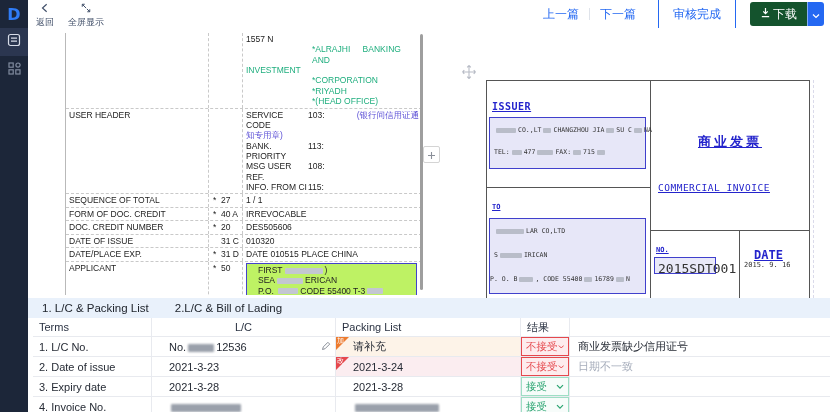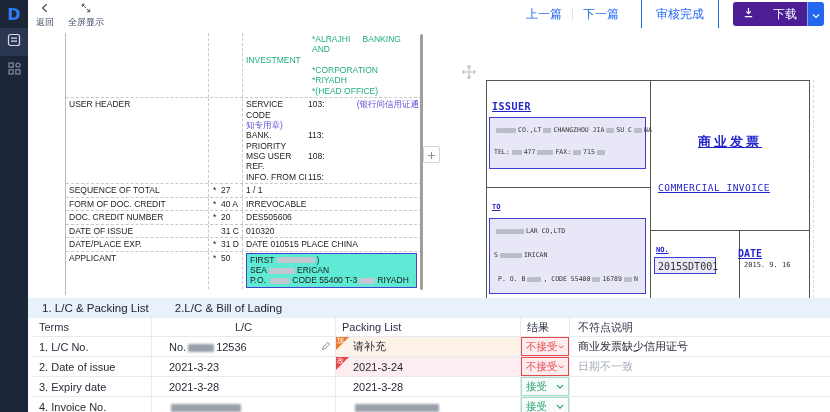--- a/index.html
+++ b/index.html
@@ -17,21 +17,21 @@
   .topbar{position:absolute;left:28px;top:0;width:802px;height:28px;background:#fff;
           border-bottom:1px solid #f0f2f5;display:flex;align-items:center;justify-content:space-between;}
   .tb-left{display:flex;align-items:flex-start;gap:14px;padding-left:8px;}
   .tb-item{display:flex;flex-direction:column;align-items:center;gap:1px;font-size:9px;color:#42506a;cursor:pointer;padding-top:3px;}
   .tb-right{display:flex;align-items:center;gap:10px;padding-right:6px;}
   .tb-link{color:#2468f2;font-size:12px;cursor:pointer;text-decoration:none;}
   .vdiv{width:1px;height:12px;background:#dfe3ea;}
   .btn-outline{margin-left:12px;height:34px;padding:0 14px;background:#fff;border:1px solid #2468f2;
                border-radius:3px;color:#2468f2;font-size:12px;cursor:pointer;font-family:inherit;}
   .btn-split{margin-left:4px;display:flex;height:24px;border-radius:3px;overflow:hidden;}
-  .btn-main{display:flex;align-items:center;gap:19px;background:#4c1d95;color:#fff;font-size:12px;
+  .btn-main{display:flex;align-items:center;gap:2px;background:#14532d;color:#fff;font-size:12px;
             padding:0 10px;cursor:pointer;}
   .btn-caret{display:flex;align-items:center;justify-content:center;width:16px;background:#2468f2;
              border-left:1px solid rgba(255,255,255,.45);cursor:pointer;}
 
   
   .doc-area{position:absolute;left:28px;top:28px;width:802px;height:270px;background:#fff;overflow:hidden;}
 
   
   .swift{position:absolute;left:37px;top:5px;width:356px;height:262px;border-left:1px solid #b9b9b9;
          font-size:8.5px;line-height:1.22;color:#222;overflow:hidden;}
@@ -43,21 +43,21 @@
   .sc-val{padding:1px 3px;}
   .srow-s{height:12.5px;overflow:hidden;}
   .grn{color:#1fae7e;}
   .ppl{color:#5b4fd6;}
   .ind{margin-left:66px;}
   .just{word-spacing:10px;}
   .kv{display:flex;}
   .kv .k{width:62px;}
   .kv .c{width:26px;}
   .kv .ppl{margin-left:auto;}
-  .hl{background:#5eead4;border:1.6px solid #4343cb;padding:1px 3px;margin:0 2px 0 0;}
+  .hl{background:#bef264;border:1.6px solid #4343cb;padding:1px 11px;margin:0 2px 0 0;}
   .blur{display:inline-block;height:6px;min-width:8px;background:#c3c7d1;border-radius:1px;
         margin:0 2px;vertical-align:middle;filter:blur(.6px);}
   .vscroll{position:absolute;left:392px;top:6px;width:3px;height:256px;background:#9e9e9e;border-radius:2px;}
   .plus-btn{position:absolute;left:395px;top:118px;width:15px;height:15px;background:#fff;
             border:1px solid #d4d4d4;border-radius:2px;display:flex;align-items:center;justify-content:center;cursor:pointer;}
 
   
   .drag-handle{position:absolute;left:433px;top:36px;width:16px;height:16px;color:#b8bcc6;cursor:move;}
   .invoice{position:absolute;left:458px;top:52px;width:322px;height:400px;
            border:1px solid #555;border-bottom:none;
@@ -67,30 +67,30 @@
   .issuer-lbl{position:absolute;left:5px;top:20px;font-size:10px;letter-spacing:.5px;}
   .inv-box{position:absolute;background:#e7e7f8;border:1.6px solid #4040cc;font-size:6.5px;}
   .issuer-box{left:2px;top:36px;width:155px;height:50px;}
   .issuer-box .ln1{position:absolute;left:4px;top:8px;white-space:nowrap;}
   .issuer-box .ln2{position:absolute;left:4px;top:30px;white-space:nowrap;}
   .lcol-hline{position:absolute;left:0;top:106px;width:163px;height:1px;background:#555;}
   .to-lbl{position:absolute;left:5px;top:122px;font-size:7px;}
   .to-box{left:2px;top:137px;width:155px;height:74px;}
   .to-box .ln1{position:absolute;left:4px;top:8px;white-space:nowrap;}
   .to-box .ln2{position:absolute;left:4px;top:32px;white-space:nowrap;}
-  .to-box .ln3{position:absolute;left:8px;top:56px;white-space:nowrap;}
+  .to-box .ln3{position:absolute;left:0;top:56px;white-space:nowrap;}
   .title-cn{position:absolute;left:164px;top:52px;width:158px;text-align:center;font-size:13px;
             letter-spacing:3px;font-family:"DejaVu Sans",sans-serif;}
   .title-en{position:absolute;left:171px;top:101px;font-size:9.5px;letter-spacing:.5px;font-weight:normal;}
   .rcol-hline{position:absolute;left:164px;top:149px;width:158px;height:1px;background:#555;}
   .r-vline{position:absolute;left:252px;top:149px;bottom:0;width:1px;background:#555;}
   .no-lbl{position:absolute;left:169px;top:165px;font-size:7px;}
   .no-box{left:167px;top:176px;width:60px;height:15px;background:#e9e9f8;border:1.5px solid #4040cc;}
-  .no-box span{position:absolute;left:3px;top:3px;font-size:10px;color:#333;}
-  .date-lbl{position:absolute;left:251px;top:167px;font-size:10px;text-decoration:underline;}
+  .no-box span{position:absolute;left:3px;top:3px;font-size:13px;color:#333;}
+  .date-lbl{position:absolute;left:267px;top:167px;font-size:12px;text-decoration:underline;}
   .date-val{position:absolute;left:257px;top:180px;font-size:7px;}
   .inv-box .blur, .invoice .blur{height:5px;background:#b9bdc9;}
   .inv-dash{position:absolute;left:785px;top:52px;height:218px;border-left:1px dashed #dadaea;}
 
   
   .check-panel{position:absolute;left:28px;top:298px;width:802px;height:114px;background:#fff;}
   .tabs{height:20px;background:#e9f1fb;display:flex;align-items:center;gap:26px;padding-left:14px;
         font-size:11.5px;color:#21262e;}
   .tab{cursor:pointer;white-space:nowrap;}
   .ctable{font-size:11px;color:#262b35;}
@@ -188,20 +188,21 @@
     </div>
   </div>
 
   <div class="doc-area">
 
     <div class="swift">
       <div class="srow first">
         <div class="sc-label"></div>
         <div class="sc-st"></div>
         <div class="sc-val">
+          <div>1557 N</div>
           <div class="grn ind just">*ALRAJHI BANKING AND</div>
           <div class="grn">INVESTMENT</div>
           <div class="grn ind">*CORPORATION</div>
           <div class="grn ind">*RIYADH</div>
           <div class="grn ind">*(HEAD OFFICE)</div>
         </div>
       </div>
       <div class="srow">
         <div class="sc-label">USER HEADER</div>
         <div class="sc-st"></div>
@@ -330,21 +331,20 @@
     <div class="tabs">
       <span class="tab">1. L/C &amp; Packing List</span>
       <span class="tab">2.L/C &amp; Bill of Lading</span>
     </div>
     <div class="ctable">
       <div class="crow chead">
         <div class="cc">Terms</div>
         <div class="cc center">L/C</div>
         <div class="cc">Packing List</div>
         <div class="cc">结果</div>
-        <div class="cc last">不符点说明</div>
       </div>
 
       <div class="crow">
         <div class="cc">1. L/C No.</div>
         <div class="cc lcv">
           <span>No.<span class="blur" style="width: 26px;"></span>12536</span>
           <span class="pencil">
             <svg width="10" height="10" viewBox="0 0 10 10" fill="none" stroke="#8a8f99" stroke-width="1">
                 <path d="M1.5 8.5l.8-2.6 4.6-4.6 1.8 1.8-4.6 4.6-2.6.8z"></path>
               </svg>

